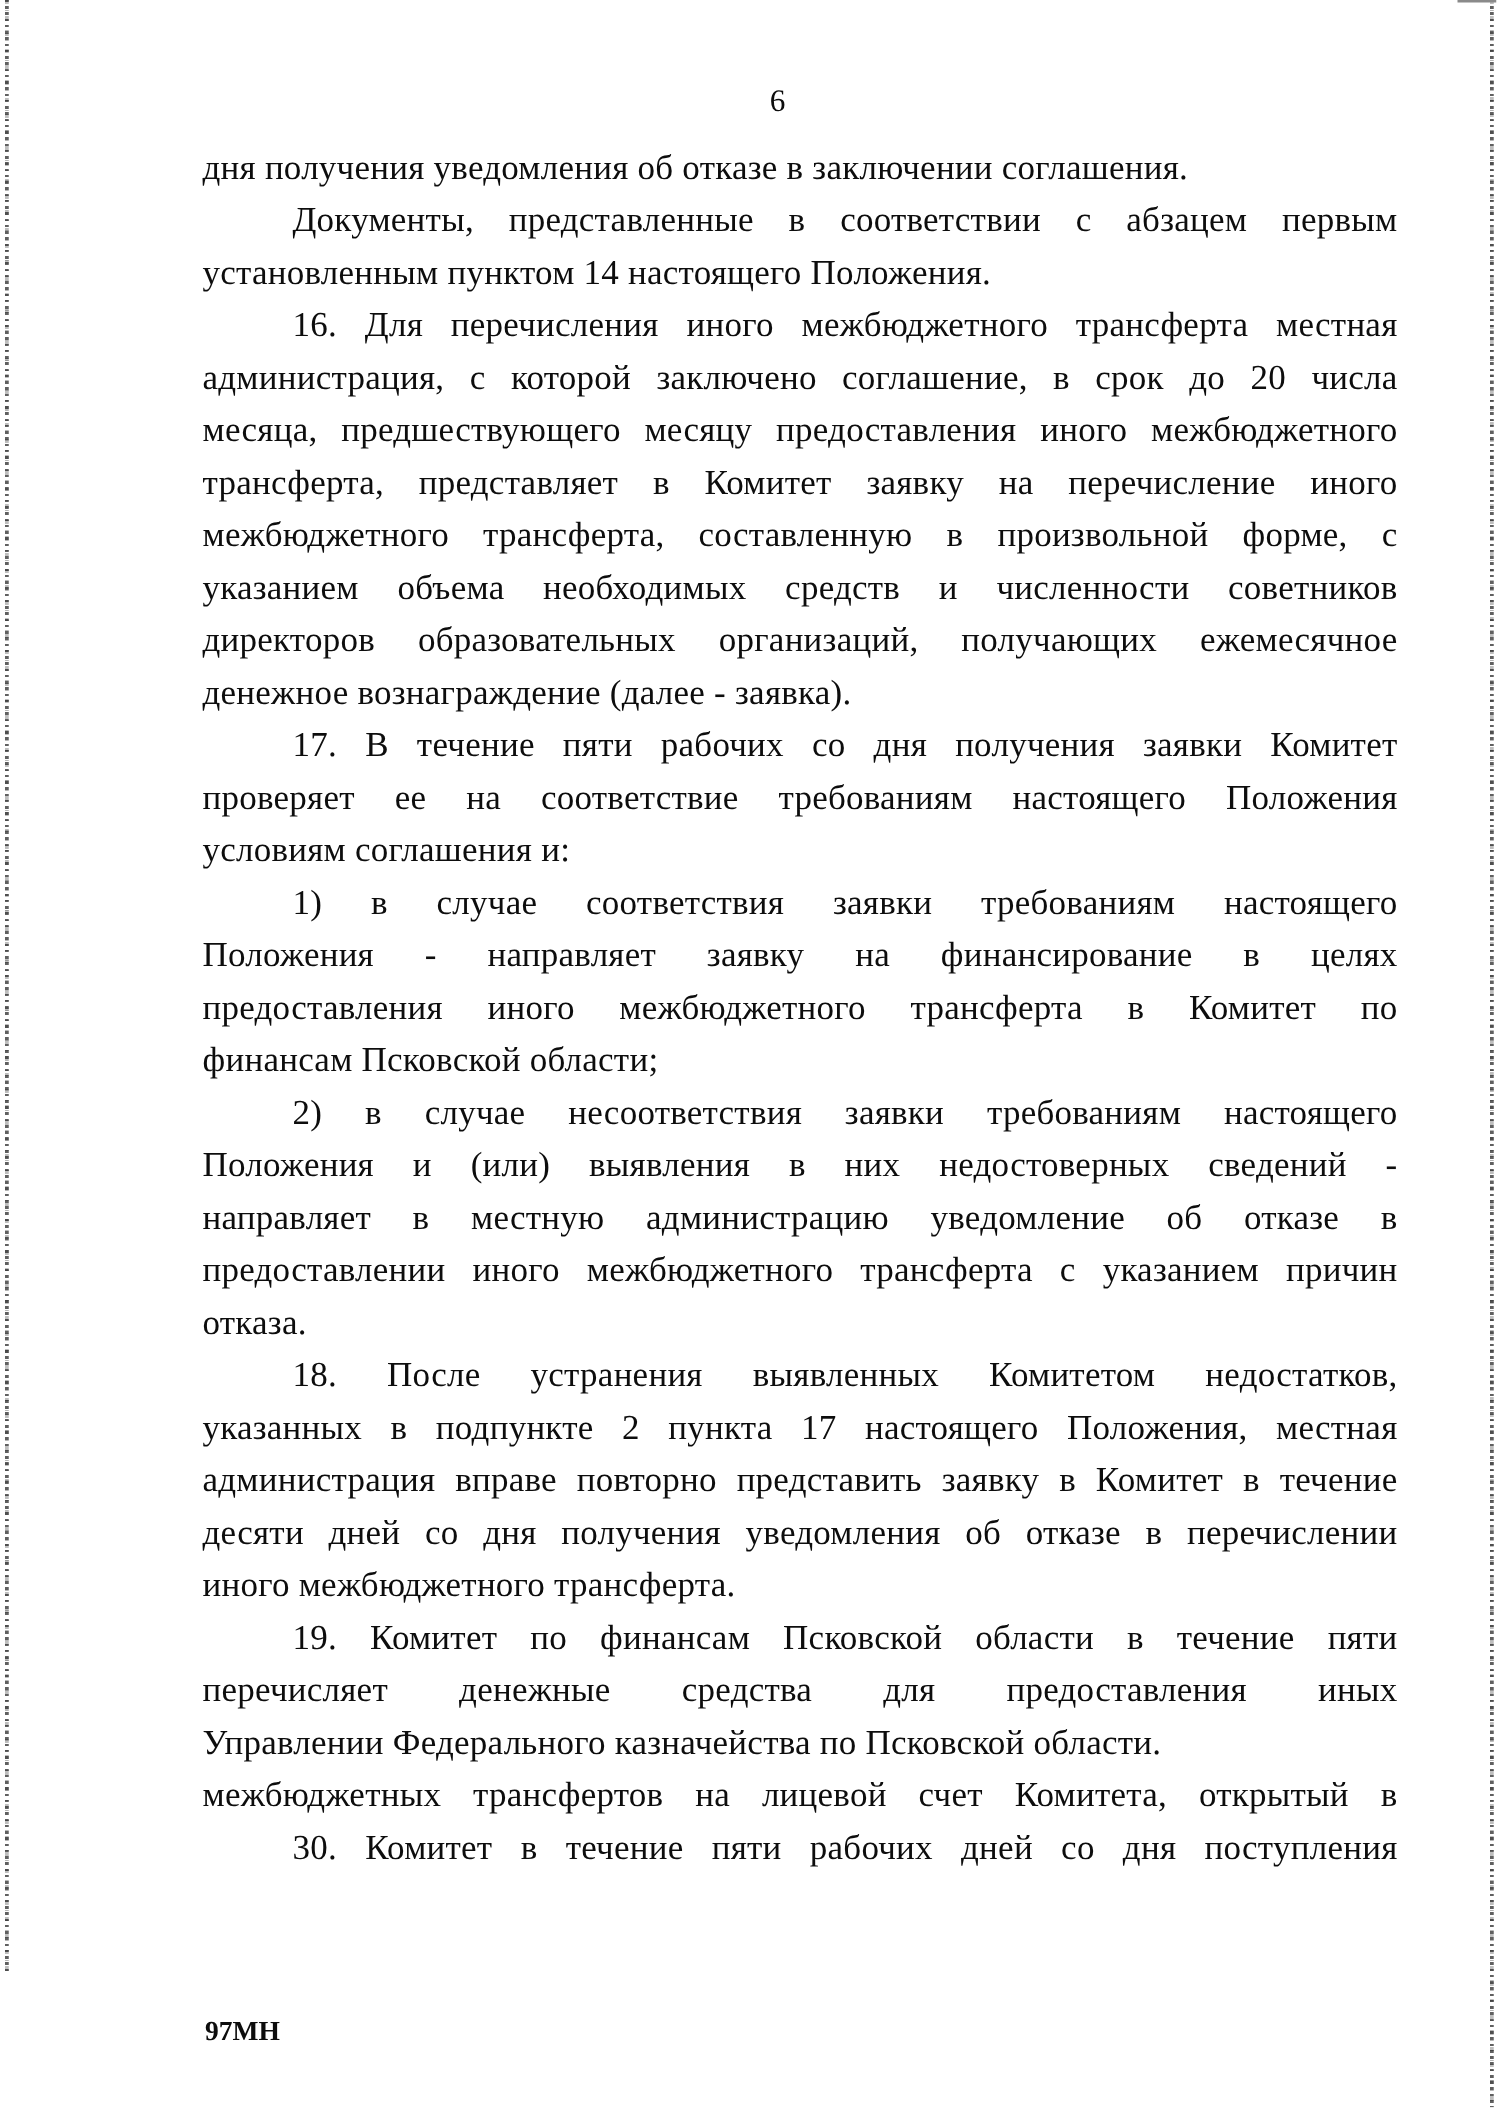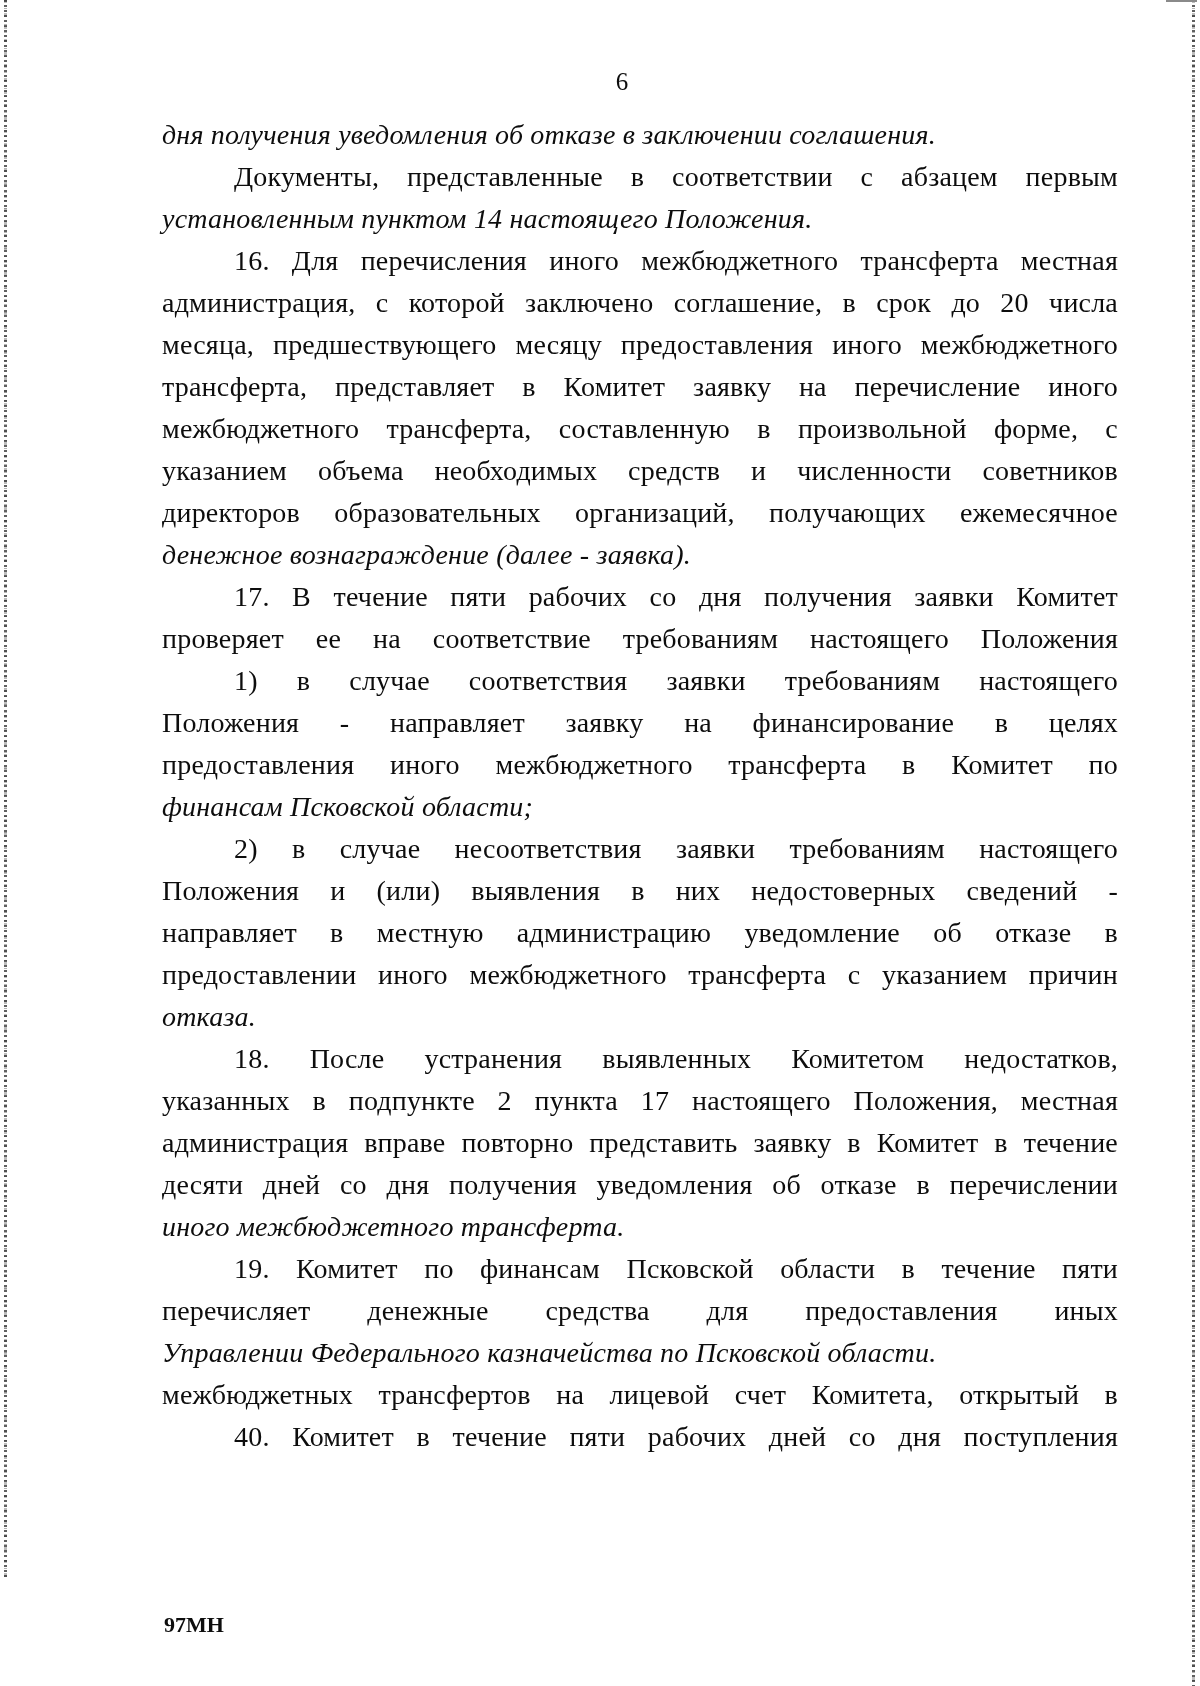--- a/index.html
+++ b/index.html
@@ -56,21 +56,20 @@
     letter-spacing: 0.2px;
   }
   .doc-body .line {
     height: 42px;
     text-align: justify;
     text-align-last: justify;
     white-space: nowrap;
   }
   .doc-body .line.end {
     text-align-last: left;
-    font-style: italic;
   }
   .doc-body .line.indent {
     padding-left: 72px;
   }
   .footer-code {
     position: absolute;
     left: 164px;
     top: 1612px;
     font-size: 22px;
     line-height: 26px;
@@ -94,35 +93,36 @@
       <div class="line indent">16. Для перечисления иного межбюджетного трансферта местная</div>
       <div class="line">администрация, с которой заключено соглашение, в срок до 20 числа</div>
       <div class="line">месяца, предшествующего месяцу предоставления иного межбюджетного</div>
       <div class="line">трансферта, представляет в Комитет заявку на перечисление иного</div>
       <div class="line">межбюджетного трансферта, составленную в произвольной форме, с</div>
       <div class="line">указанием объема необходимых средств и численности советников</div>
       <div class="line">директоров образовательных организаций, получающих ежемесячное</div>
       <div class="line end">денежное вознаграждение (далее - заявка).</div>
       <div class="line indent">17. В течение пяти рабочих со дня получения заявки Комитет</div>
       <div class="line">проверяет ее на соответствие требованиям настоящего Положения</div>
+      <div class="line end">условиям соглашения и:</div>
       <div class="line indent">1) в случае соответствия заявки требованиям настоящего</div>
       <div class="line">Положения - направляет заявку на финансирование в целях</div>
       <div class="line">предоставления иного межбюджетного трансферта в Комитет по</div>
       <div class="line end">финансам Псковской области;</div>
       <div class="line indent">2) в случае несоответствия заявки требованиям настоящего</div>
       <div class="line">Положения и (или) выявления в них недостоверных сведений -</div>
       <div class="line">направляет в местную администрацию уведомление об отказе в</div>
       <div class="line">предоставлении иного межбюджетного трансферта с указанием причин</div>
       <div class="line end">отказа.</div>
       <div class="line indent">18. После устранения выявленных Комитетом недостатков,</div>
       <div class="line">указанных в подпункте 2 пункта 17 настоящего Положения, местная</div>
       <div class="line">администрация вправе повторно представить заявку в Комитет в течение</div>
       <div class="line">десяти дней со дня получения уведомления об отказе в перечислении</div>
       <div class="line end">иного межбюджетного трансферта.</div>
       <div class="line indent">19. Комитет по финансам Псковской области в течение пяти</div>
       <div class="line">перечисляет денежные средства для предоставления иных</div>
       <div class="line end">Управлении Федерального казначейства по Псковской области.</div>
       <div class="line">межбюджетных трансфертов на лицевой счет Комитета, открытый в</div>
-      <div class="line indent">40. Комитет в течение пяти рабочих дней со дня поступления</div>
+      <div class="line indent">30. Комитет в течение пяти рабочих дней со дня поступления</div>
     </div>
 
   <div class="footer-code">97МН</div>
 </div>
 
 </body></html>

